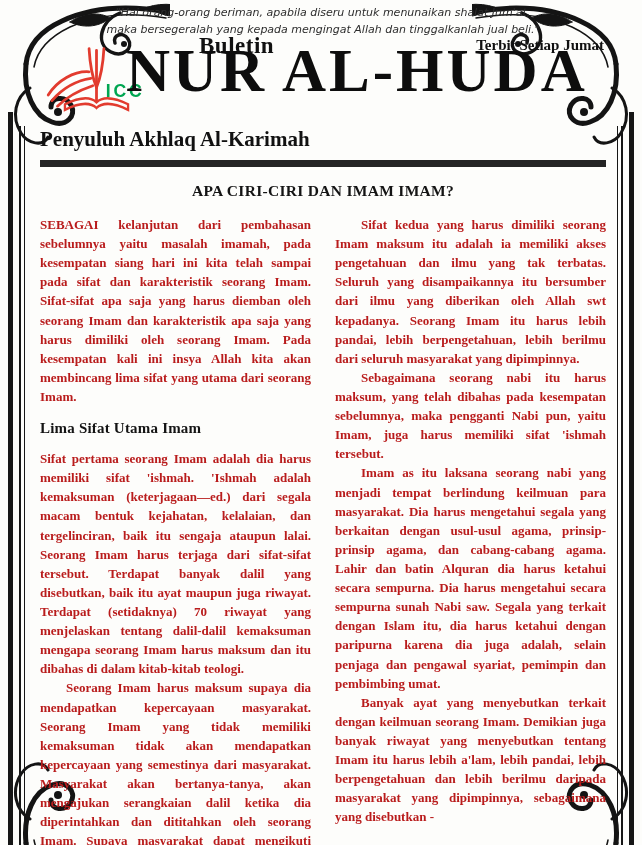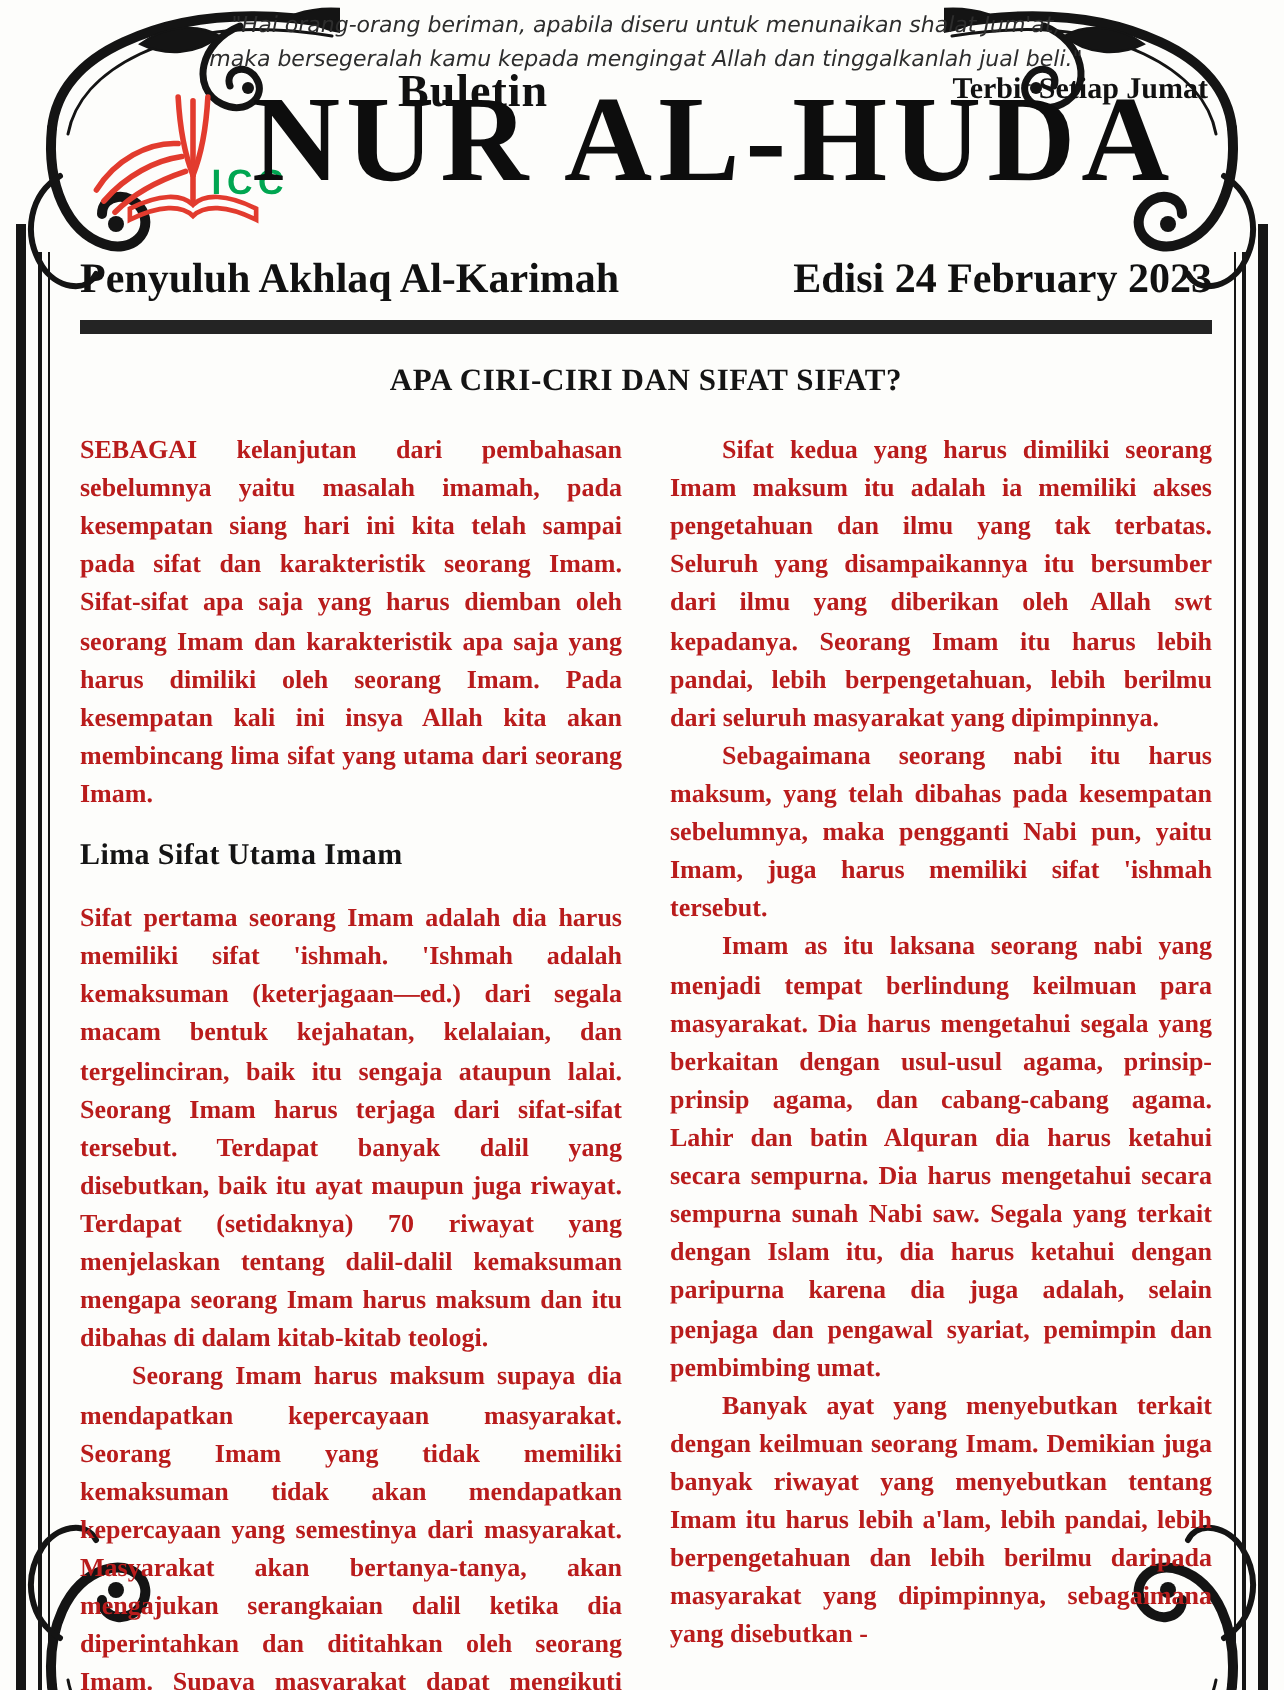--- a/index.html
+++ b/index.html
@@ -114,21 +114,21 @@
   <div class="vline vl-thin1-l"></div>
   <div class="vline vl-thin2-l"></div>
   <div class="vline vl-thick-r"></div>
   <div class="vline vl-thin1-r"></div>
   <div class="vline vl-thin2-r"></div>
 
   <div class="content">
 
     <div class="quote">
       <span>"Hai orang-orang beriman, apabila diseru untuk menunaikan shalat Jum'at,</span><br>
-      <span>maka bersegeralah kamu kepada mengingat Allah dan tinggalkanlah jual beli."</span>
+      <span>maka bersegeralah yang kepada mengingat Allah dan tinggalkanlah jual beli."</span>
     </div>
 
     <div class="masthead">
       <svg class="logo" viewBox="0 0 130 84">
         <g fill="none" stroke="#e23b2e" stroke-width="3" stroke-linecap="round">
           <path d="M6,56 C16,40 34,30 50,31"></path>
           <path d="M10,62 C22,48 38,40 52,38"></path>
           <path d="M16,68 C28,56 42,50 54,46"></path>
           <path d="M58,8 L58,62"></path>
           <path d="M50,6 C51,24 54,38 58,48"></path>
@@ -137,26 +137,25 @@
         </g>
         <text x="68" y="58" font-family="Liberation Sans, sans-serif" font-size="19" font-weight="bold" letter-spacing="3" fill="#00a651">ICC</text>
       </svg>
       <div class="buletin">Buletin</div>
       <div class="frequency">Terbit Setiap Jumat</div>
       <div class="main-title">NUR AL-HUDA</div>
     </div>
 
     <div class="meta-row">
       <span>Penyuluh Akhlaq Al-Karimah</span>
-      <span>Edisi 24 February 2023</span>
     </div>
 
     <div class="divider-bar"></div>
 
-    <h1 class="article-title">APA CIRI-CIRI DAN SIFAT SIFAT?</h1>
+    <h1 class="article-title">APA CIRI-CIRI DAN IMAM IMAM?</h1>
 
     <div class="columns">
       <div class="col">
         <p>SEBAGAI kelanjutan dari pembahasan sebelumnya yaitu masalah imamah, pada kesempatan siang hari ini kita telah sampai pada sifat dan karakteristik seorang Imam. Sifat-sifat apa saja yang harus diemban oleh seorang Imam dan karakteristik apa saja yang harus dimiliki oleh seorang Imam. Pada kesempatan kali ini insya Allah kita akan membincang lima sifat yang utama dari seorang Imam.</p>
         <h2>Lima Sifat Utama Imam</h2>
         <p>Sifat pertama seorang Imam adalah dia harus memiliki sifat 'ishmah. 'Ishmah adalah kemaksuman (keterjagaan—ed.) dari segala macam bentuk kejahatan, kelalaian, dan tergelinciran, baik itu sengaja ataupun lalai. Seorang Imam harus terjaga dari sifat-sifat tersebut. Terdapat banyak dalil yang disebutkan, baik itu ayat maupun juga riwayat. Terdapat (setidaknya) 70 riwayat yang menjelaskan tentang dalil-dalil kemaksuman mengapa seorang Imam harus maksum dan itu dibahas di dalam kitab-kitab teologi.</p>
         <p class="indent">Seorang Imam harus maksum supaya dia mendapatkan kepercayaan masyarakat. Seorang Imam yang tidak memiliki kemaksuman tidak akan mendapatkan kepercayaan yang semestinya dari masyarakat. Masyarakat akan bertanya-tanya, akan mengajukan serangkaian dalil ketika dia diperintahkan dan dititahkan oleh seorang Imam. Supaya masyarakat dapat mengikuti seorang Imam dengan penuh ketaatan dan tanpa tedeng aling-aling 100% percaya bahwa apa yang diperintahkan Imam,</p>
       </div>
       <div class="col">
         <p class="indent">Sifat kedua yang harus dimiliki seorang Imam maksum itu adalah ia memiliki akses pengetahuan dan ilmu yang tak terbatas. Seluruh yang disampaikannya itu bersumber dari ilmu yang diberikan oleh Allah swt kepadanya. Seorang Imam itu harus lebih pandai, lebih berpengetahuan, lebih berilmu dari seluruh masyarakat yang dipimpinnya.</p>

